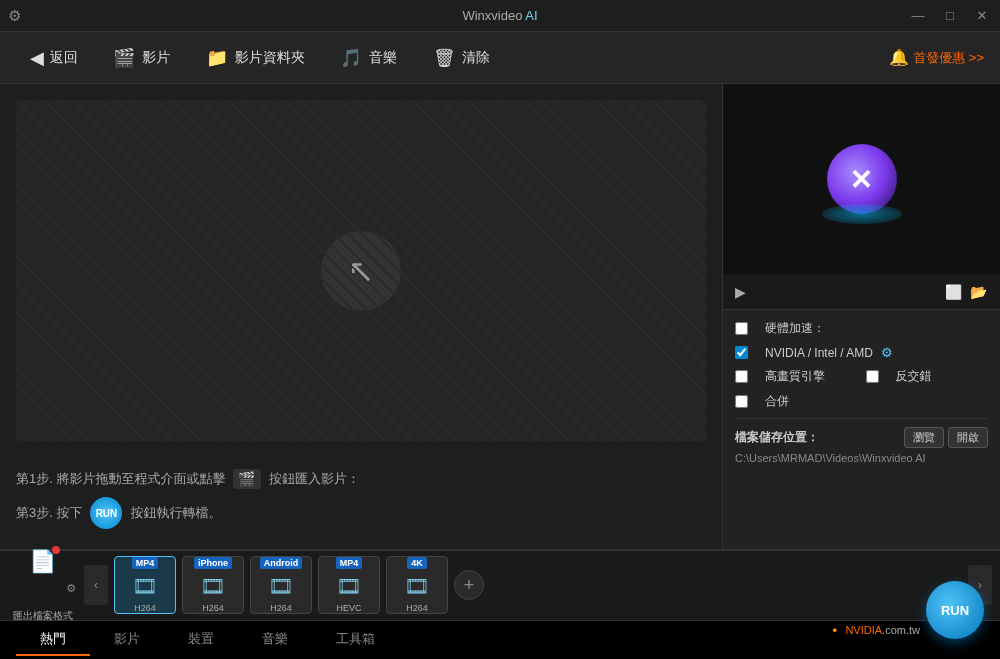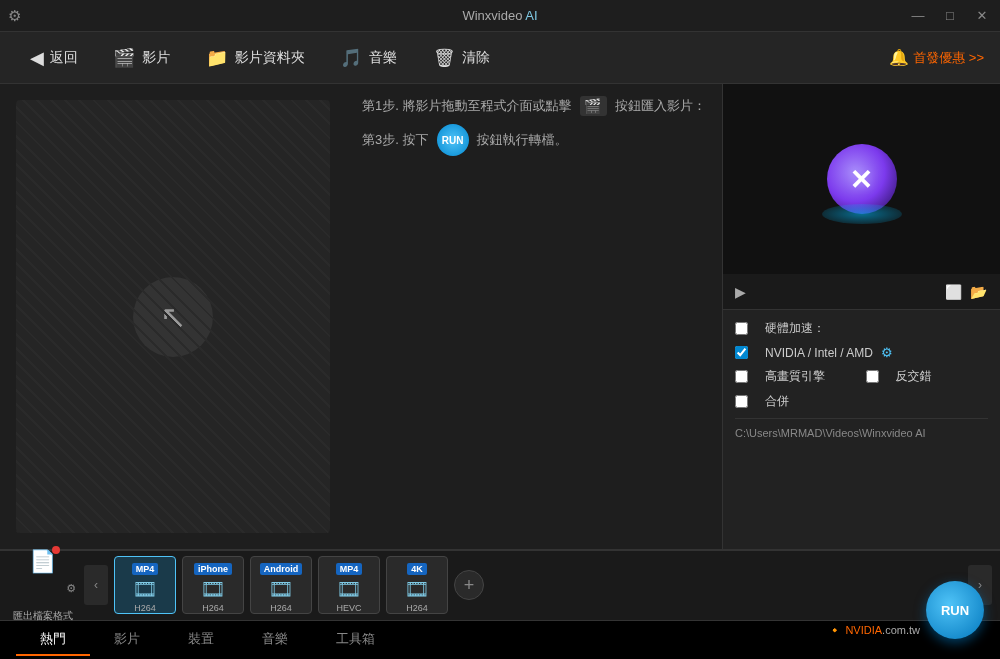--- a/index.html
+++ b/index.html
@@ -354,21 +354,21 @@
 
     .format-card {
       width: 62px;
       height: 58px;
       background: #2a2a2a;
       border-radius: 4px;
       border: 1px solid #444;
       display: flex;
       flex-direction: column;
       align-items: center;
-      justify-content: flex-end;
+      justify-content: space-between;
       cursor: pointer;
       position: relative;
       gap: 2px;
     }
     .format-card.active { border-color: #4fc3f7; background: #1a3a4a; }
     .format-badge {
       font-size: 9px;
       font-weight: bold;
       padding: 1px 4px;
       border-radius: 2px;
@@ -459,21 +459,21 @@
 
     .center-content {
       display: flex;
       flex: 1;
       overflow: hidden;
     }
 
     .left-section {
       flex: 1;
       display: flex;
-      flex-direction: row;
+      flex-direction: column;
     }
   </style>
 </head>
 <body>
 
 <div class="full-layout">
 
   <div class="title-bar">
     <span class="settings-btn">⚙</span>
     <span class="title-bar-title">
@@ -588,20 +588,27 @@
         <div class="setting-row">
           <div class="setting-half">
             <label class="checkbox-label">
               <input type="checkbox" style="">
               <span>合併</span>
             </label>
           </div>
         </div>
 
         <div class="file-location">
+          <div class="file-location-header">
+            <span class="file-location-label">檔案儲存位置：</span>
+            <div class="file-location-btns">
+              <button class="small-btn">瀏覽</button>
+              <button class="small-btn">開啟</button>
+            </div>
+          </div>
           <div class="file-path">C:\Users\MRMAD\Videos\Winxvideo AI</div>
         </div>
       </div>
     </div>
   </div>
 
   <div class="bottom-area">
     <div class="format-bar">
 
       <div class="format-export-btn">

